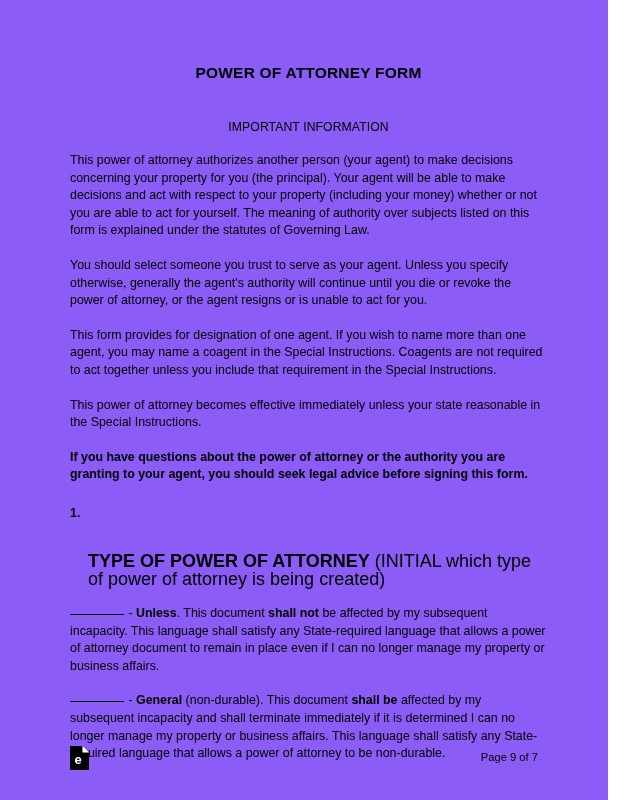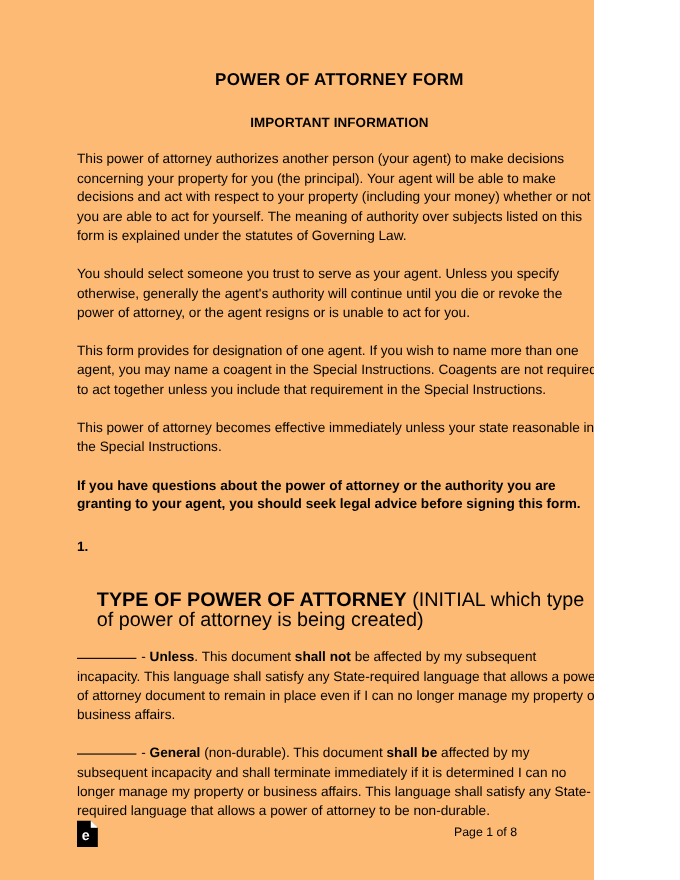--- a/index.html
+++ b/index.html
@@ -6,46 +6,46 @@
     margin: 0;
     padding: 0;
     background: #ffffff;
   }
   body {
     font-family: "Liberation Sans", sans-serif;
     color: #000000;
   }
   .page {
     position: relative;
-    width: 540px;
+    width: 608px;
     height: 800px;
-    background: #fdba74;
+    background: #8b5cf6;
     box-sizing: border-box;
     overflow: hidden;
   }
   .content {
     position: absolute;
     left: 70px;
     top: 0;
     width: 477px;
   }
   .doc-title {
     text-align: center;
     font-size: 15.5px;
     font-weight: bold;
     letter-spacing: 0.2px;
     margin: 0;
     padding-top: 64px;
   }
   .doc-subtitle {
     text-align: center;
     font-size: 12.2px;
-    font-weight: bold;
+    font-weight: normal;
     letter-spacing: 0.1px;
-    margin: 0;
+    margin: 16px;
     padding-top: 22px;
   }
   .body-text {
     font-size: 12.4px;
     line-height: 17.6px;
     text-align: left;
     margin: 0;
   }
   .para {
     margin-top: 17px;
@@ -145,16 +145,16 @@
 
   <div class="footer">
     <span class="logo">
       <svg width="19" height="24" viewBox="0 0 19 24" xmlns="http://www.w3.org/2000/svg">
         <path d="M0 0 H12.5 L19 6.5 V24 H0 Z" fill="#000000"></path>
         <path d="M12.5 0 L19 6.5 H12.5 Z" fill="#ffffff"></path>
         <path d="M12.9 0.6 L18.4 6.1 H12.9 Z" fill="#ffffff"></path>
         <text x="8" y="17.5" font-family="'Liberation Sans', sans-serif" font-size="13" font-weight="bold" fill="#ffffff" text-anchor="middle">e</text>
       </svg>
     </span>
-    <span class="page-num">Page 1 of 8</span>
+    <span class="page-num">Page 9 of 7</span>
   </div>
 
 </div>
 
 </body></html>

